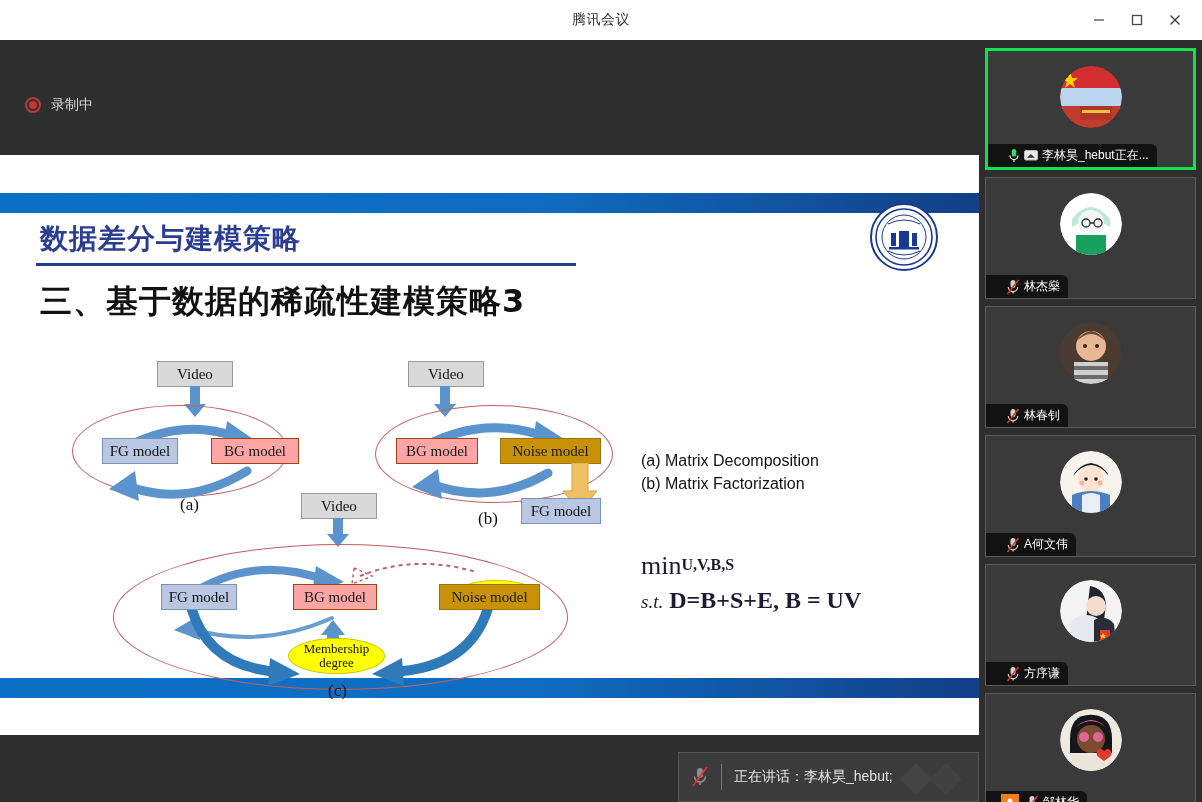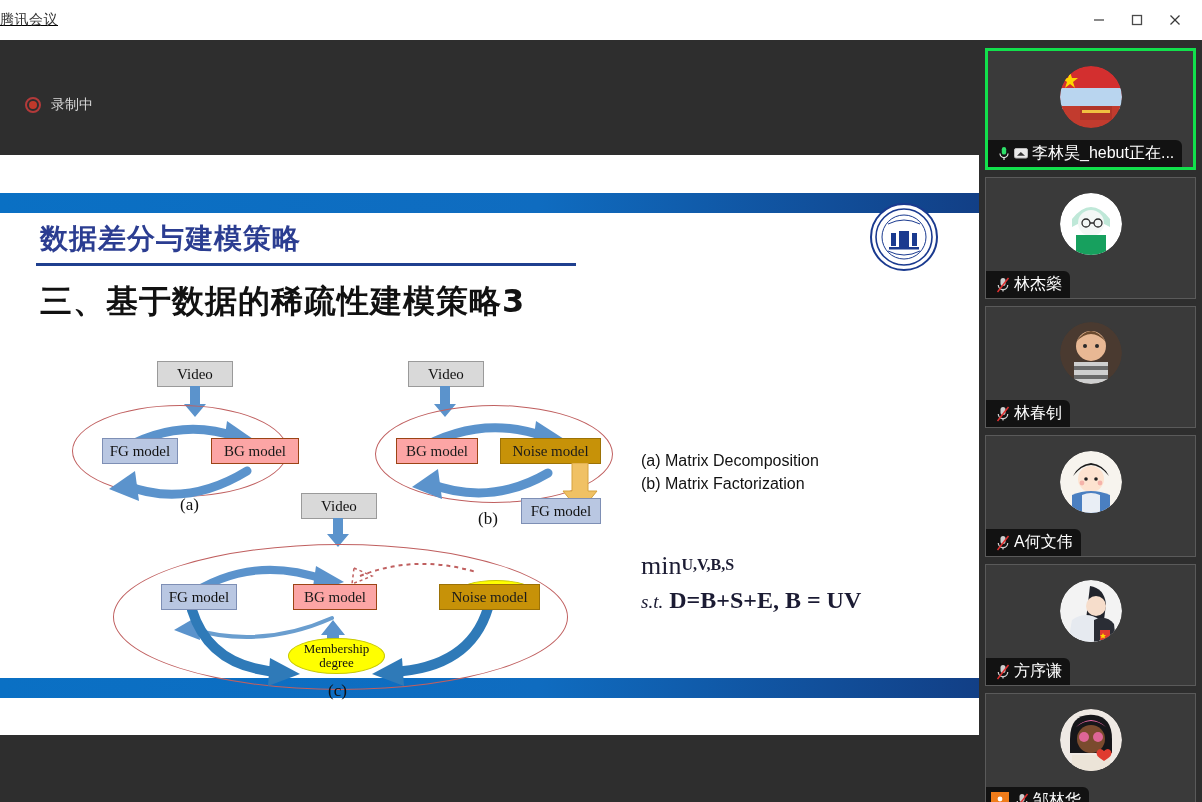--- a/index.html
+++ b/index.html
@@ -7,21 +7,21 @@
     width: 1202px; height: 802px;
     background: #2b2b2b;
     font-family: "Liberation Sans", "DejaVu Sans", sans-serif;
     overflow: hidden;
   }
   #app { position: relative; width: 1202px; height: 802px; background: #2e2e2e; }
 
   
   .titlebar {
     position: absolute; left: 0; top: 0; width: 1202px; height: 40px;
-    background: #ffffff; display: flex; align-items: center; justify-content: flex-start; text-decoration: underline;
+    background: #ffffff; display: flex; align-items: center; justify-content: center;
   }
   .titlebar-title { font-size: 14px; color: #333; letter-spacing: .5px; }
   .win-controls { position: absolute; right: 0; top: 0; height: 40px; display: flex; }
   .win-btn {
     width: 38px; height: 40px; display: flex; align-items: center; justify-content: center;
     color: #4a4a4a; font-size: 15px; cursor: default;
   }
   .win-btn svg { display: block; }
   .win-btn.close { margin-right: 8px; }
 
@@ -121,22 +121,22 @@
   }
   .tile.active { border: 3px solid #12e04c; }
   .avatar {
     position: absolute; left: 50%; top: 46px; transform: translate(-50%, -50%);
     width: 62px; height: 62px; border-radius: 50%; overflow: hidden;
     display: flex; align-items: center; justify-content: center;
   }
   .namebar {
     position: absolute; left: 0; bottom: 0; max-width: 100%;
     background: rgba(10,10,10,.82); border-radius: 0 6px 0 0;
-    display: flex; align-items: center; gap: 4px; padding: 3px 8px 3px 10px;
-    color: #fff; font-size: 16px; white-space: nowrap;
+    display: flex; align-items: center; gap: 4px; padding: 3px 8px 3px 20px;
+    color: #fff; font-size: 12px; white-space: nowrap;
   }
   .namebar .nm { overflow: hidden; text-overflow: ellipsis; }
   .host-chip {
     background: #f07c1a; width: 18px; height: 18px; display:flex;
     align-items:center; justify-content:center; margin: -3px 2px -3px -5px;
   }
 
   
   .share-label {
     position: absolute; left: 0; bottom: 0; height: 30px;
@@ -300,20 +300,38 @@
         </div>
         <div class="line2">
           <span class="st">s.t.</span>
           <span>D=B+S+E,  B = UV</span>
         </div>
       </div>
     </div>
 
   </div>
 
+  <div class="speaking-bar">
+    <span class="mic-off">
+      <svg width="18" height="22" viewBox="0 0 18 22">
+        <rect x="6" y="2" width="6" height="10" rx="3" fill="#8c8c8c"></rect>
+        <path d="M3.5 10.5 a5.5 5.5 0 0 0 11 0" fill="none" stroke="#8c8c8c" stroke-width="1.6"></path>
+        <line x1="9" y1="15.5" x2="9" y2="19" stroke="#8c8c8c" stroke-width="1.6"></line>
+        <line x1="2" y1="20" x2="16" y2="1" stroke="#e03030" stroke-width="1.7"></line>
+      </svg>
+    </span>
+    <span class="divider"></span>
+    <span class="speaking-text">正在讲话：李林昊_hebut;</span>
+    <span class="diamonds">
+      <svg width="90" height="36" viewBox="0 0 90 36">
+        <polygon points="18,18 34,2 50,18 34,34" fill="#4c4c4c"></polygon>
+        <polygon points="48,18 64,2 80,18 64,34" fill="#474747"></polygon>
+      </svg>
+    </span>
+  </div>
 
   <div class="panel">
 
     <div class="tile active">
       <div class="avatar">
         <svg width="62" height="62" viewBox="0 0 62 62">
           <defs>
               <clipPath id="c1">
                 <circle cx="31" cy="31" r="31"></circle>
               </clipPath>

